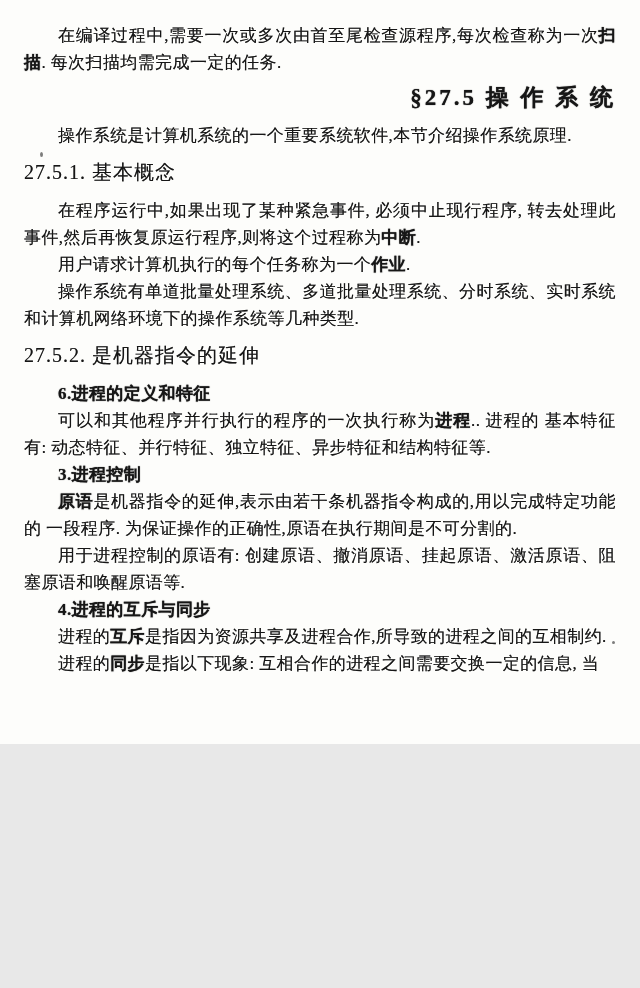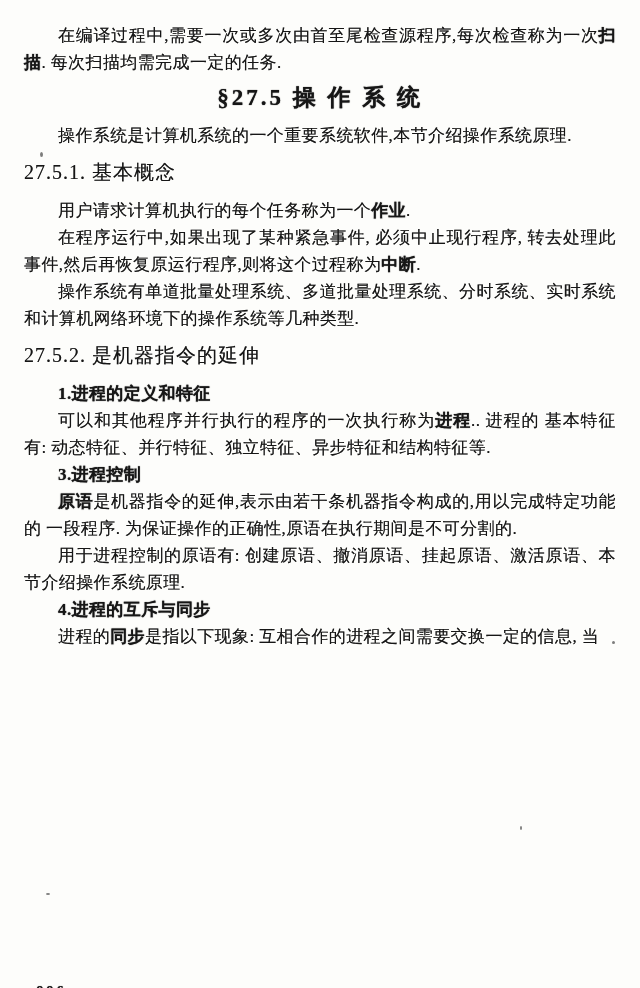--- a/index.html
+++ b/index.html
@@ -3,21 +3,21 @@
 <meta charset="utf-8">
 <style>
   html, body {
     margin: 0;
     padding: 0;
     background: #e8e8e8;
   }
   .page {
     position: relative;
     width: 640px;
-    height: 988px;
+    height: 744px;
     background: #fdfdfb;
     overflow: hidden;
     font-family: "Liberation Serif", "DejaVu Serif", serif;
     color: #161616;
     box-sizing: border-box;
     padding: 22px 24px 0 24px;
   }
   
   .para {
     margin: 0;
@@ -36,21 +36,21 @@
   }
   .item-title {
     font-weight: 800;
     text-shadow: 0 0 1px rgba(0,0,0,0.8);
   }
   .sec-title {
     margin: 7px 0 9px 0;
     font-size: 23px;
     line-height: 30px;
     font-weight: 800;
-    text-align: center;
+    text-align: right;
     letter-spacing: 3px;
     text-shadow: 0 0 1px rgba(0,0,0,0.85);
   }
   .sub-title {
     margin: 9px 0 11px 0;
     font-size: 20px;
     line-height: 28px;
     font-weight: 500;
     letter-spacing: 1px;
     text-shadow: 0 0 0.5px rgba(0,0,0,0.5);
@@ -79,42 +79,43 @@
   <p class="para indent"><span>在编译过程中,需要一次或多次由首至尾检查源程序,每次检查称为一次</span><span class="bold">扫描</span><span>. 每次扫描均需完成一定的任务.</span></p>
 
 
   <h1 class="sec-title">§27.5  操 作 系 统</h1>
 
   <p class="para indent"><span>操作系统是计算机系统的一个重要系统软件,本节介绍操作系统原理.</span></p>
 
   <h2 class="sub-title">27.5.1.  基本概念</h2>
 
 
+  <p class="para indent"><span>在程序运行中,如果出现了某种紧急事件, 必须中止现行程序, 转去处理此事件,然后再恢复原运行程序,则将这个过程称为</span><span class="bold">中断</span><span>.</span></p>
+
   <p class="para indent"><span>用户请求计算机执行的每个任务称为一个</span><span class="bold">作业</span><span>.</span></p>
-
-  <p class="para indent"><span>在程序运行中,如果出现了某种紧急事件, 必须中止现行程序, 转去处理此事件,然后再恢复原运行程序,则将这个过程称为</span><span class="bold">中断</span><span>.</span></p>
 
   <p class="para indent"><span>操作系统有单道批量处理系统、多道批量处理系统、分时系统、实时系统和计算机网络环境下的操作系统等几种类型.</span></p>
 
   <h2 class="sub-title">27.5.2.  是机器指令的延伸</h2>
 
-  <p class="para indent item-title">1.进程的定义和特征</p>
+  <p class="para indent item-title">6.进程的定义和特征</p>
 
   <p class="para indent"><span>可以和其他程序并行执行的程序的一次执行称为</span><span class="bold">进程</span><span>.. 进程的 基本特征有: 动态特征、并行特征、独立特征、异步特征和结构特征等.</span></p>
 
 
 
   <p class="para indent item-title">3.进程控制</p>
 
   <p class="para indent"><span class="bold">原语</span><span>是机器指令的延伸,表示由若干条机器指令构成的,用以完成特定功能的 一段程序. 为保证操作的正确性,原语在执行期间是不可分割的.</span></p>
 
-  <p class="para indent"><span>用于进程控制的原语有: 创建原语、撤消原语、挂起原语、激活原语、本节介绍操作系统原理.</span></p>
+  <p class="para indent"><span>用于进程控制的原语有: 创建原语、撤消原语、挂起原语、激活原语、阻塞原语和唤醒原语等.</span></p>
 
   <p class="para indent item-title">4.进程的互斥与同步</p>
 
+  <p class="para indent"><span>进程的</span><span class="bold">互斥</span><span>是指因为资源共享及进程合作,所导致的进程之间的互相制约.</span></p>
 
   <p class="para indent"><span>进程的</span><span class="bold">同步</span><span>是指以下现象: 互相合作的进程之间需要交换一定的信息, 当</span></p>
 
   <div class="page-number">• 996 •</div>
 
   <div class="speck" style="left:40px; top:152px; width:3px; height:5px;"></div>
   <div class="speck" style="left:612px; top:641px; width:3px; height:3px;"></div>
   <div class="speck" style="left:520px; top:826px; width:2px; height:4px;"></div>
   <div class="speck" style="left:46px; top:893px; width:4px; height:2px;"></div>
 </div>

